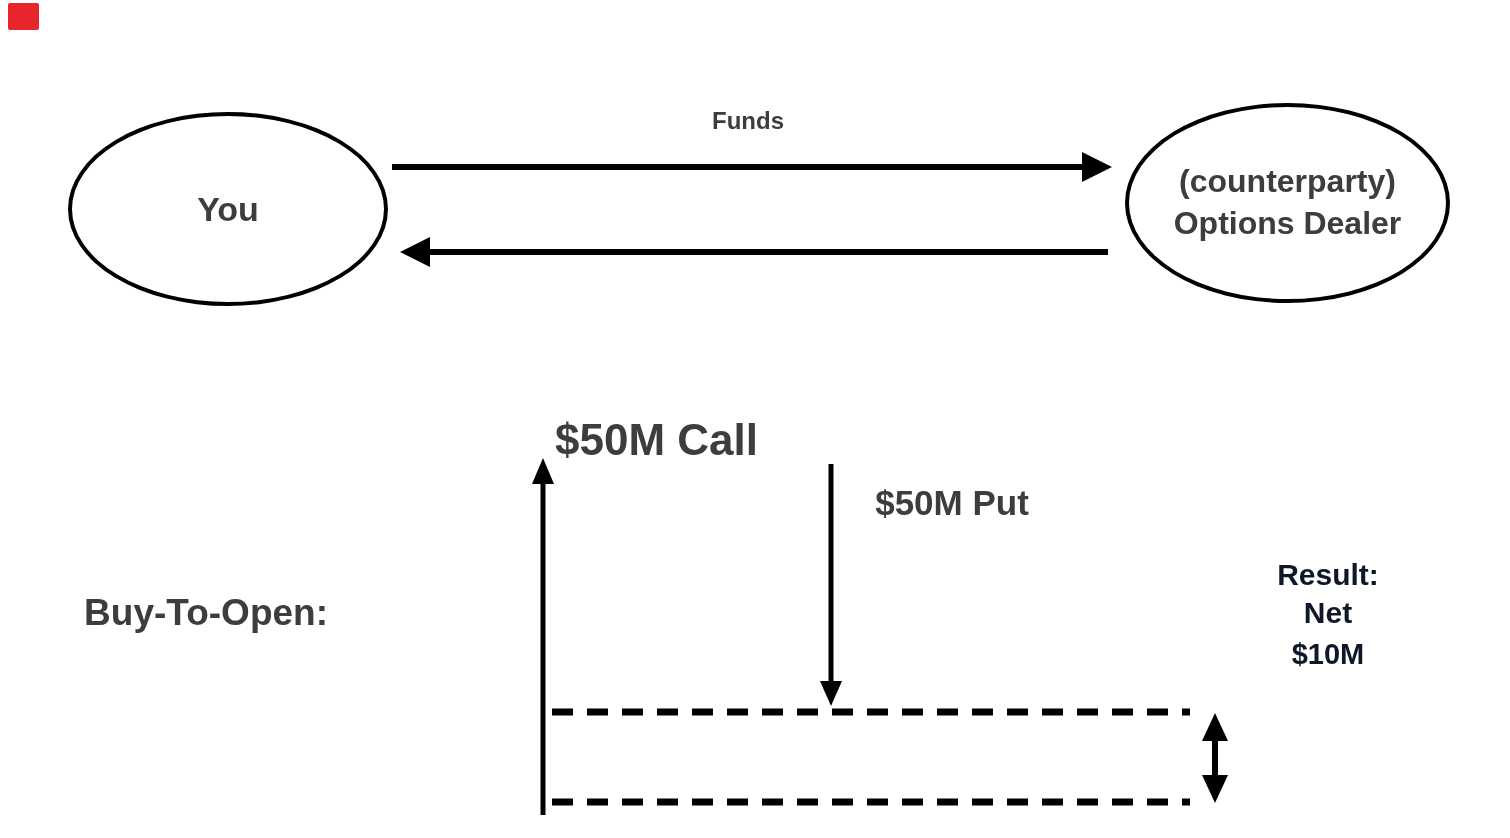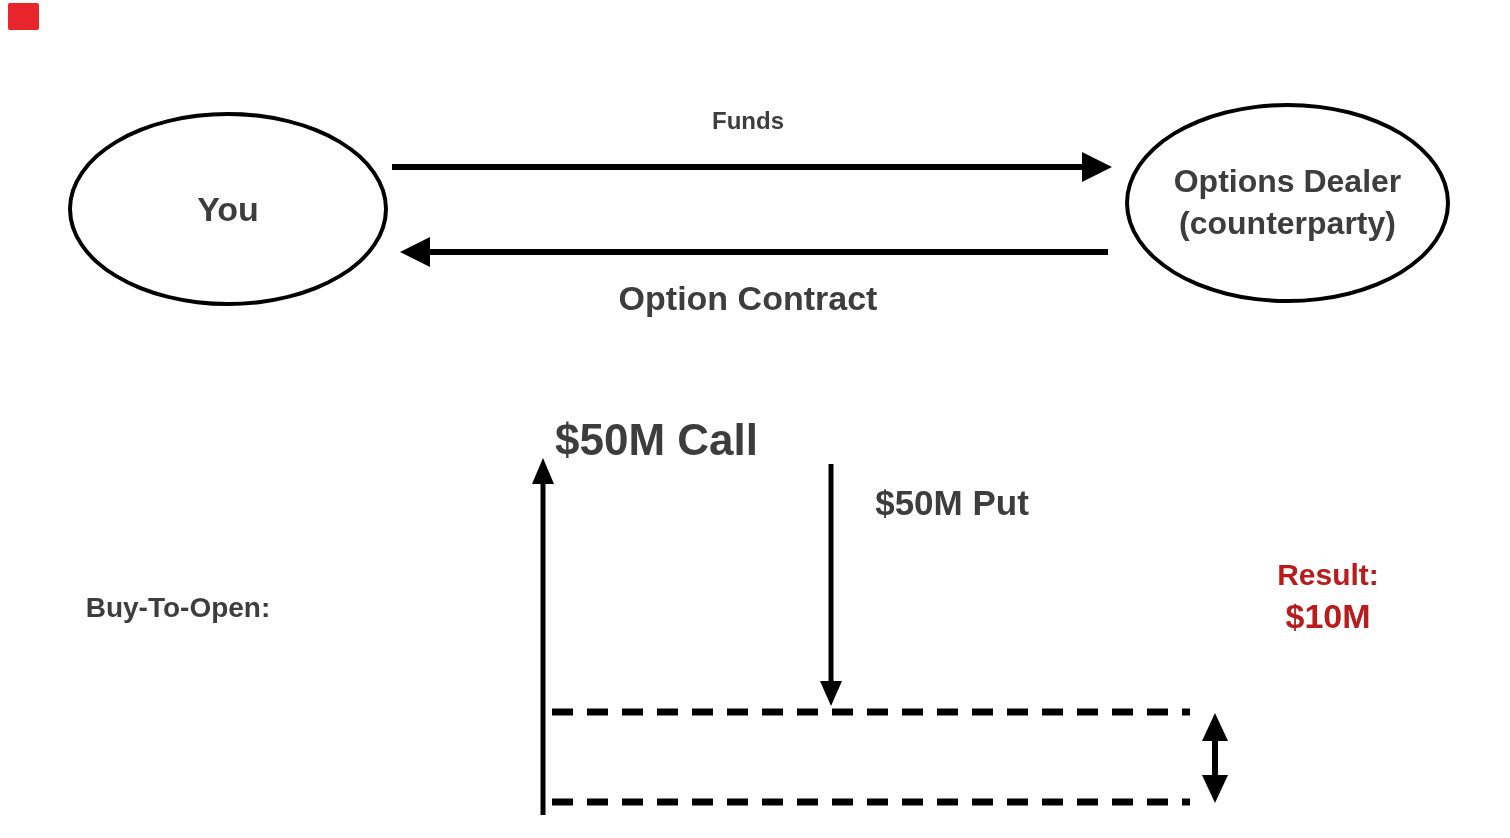--- a/index.html
+++ b/index.html
@@ -34,62 +34,62 @@
     color: #3d3d3d;
     font-weight: bold;
     text-align: center;
     line-height: 1.3;
     white-space: nowrap;
   }
   .you-ellipse   { left: 68px;  top: 112px; width: 320px; height: 194px; font-size: 34px; }
   .dealer-ellipse{ left: 1125px; top: 103px; width: 325px; height: 200px; font-size: 32px; }
   .funds-label            { left: 598px;  top: 108px; width: 300px; font-size: 24px; }
   .option-contract-label  { left: 548px;  top: 280px; width: 400px; font-size: 34px; }
-  .buy-to-open-label      { left: 28px;   top: 593px; width: 300px; font-size: 28px; }
+  .buy-to-open-label      { left: 28px;   top: 593px; width: 300px; font-size: 37px; text-align: right; }
   .call-label             { left: 555px;  top: 416px; width: 200px; font-size: 44px; }
   .put-label              { left: 852px;  top: 484px; width: 200px; font-size: 35px; }
   .result-block {
     position: absolute;
     left: 1208px; top: 556px; width: 240px;
-    color: #b91c1c; font-weight: bold; text-align: center;
+    color: #0f172a; font-weight: bold; text-align: center;
   }
   .result-block .rline  { font-size: 30px; line-height: 38px; }
-  .result-block .rline4 { font-size: 34px; line-height: 44px; text-align: center; }
+  .result-block .rline4 { font-size: 29px; line-height: 44px; text-align: center; }
   .corner-marker {
     position: absolute;
     left: 8px; top: 3px; width: 31px; height: 27px;
     border-radius: 2px;
   }
   .diagram-svg { position: absolute; left: 0; top: 0; }
 </style>
 </head>
 <body>
 
 <div class="canvas">
 
   <div class="corner-marker" style="background: rgb(232, 37, 42);"></div>
 
   <div class="ellipse you-ellipse">
     <div class="eline">You</div>
   </div>
 
   <div class="ellipse dealer-ellipse">
+    <div class="eline">(counterparty)</div>
     <div class="eline">Options Dealer</div>
-    <div class="eline">(counterparty)</div>
   </div>
 
   <div class="label funds-label">Funds</div>
-  <div class="label option-contract-label">Option Contract</div>
 
   <div class="label buy-to-open-label">Buy-To-Open:</div>
   <div class="label call-label">$50M Call</div>
   <div class="label put-label">$50M Put</div>
 
   <div class="result-block">
     <div class="rline">Result:</div>
+    <div class="rline">Net</div>
     <div class="rline rline4">$10M</div>
   </div>
 
   <svg class="diagram-svg" width="1510" height="838" viewBox="0 0 1510 838">
 
     <g>
       <line x1="392" y1="167" x2="1086" y2="167" stroke="#000000" stroke-width="6"></line>
       <polygon points="1112,167 1082,152 1082,182" fill="#000000"></polygon>
     </g>
 

